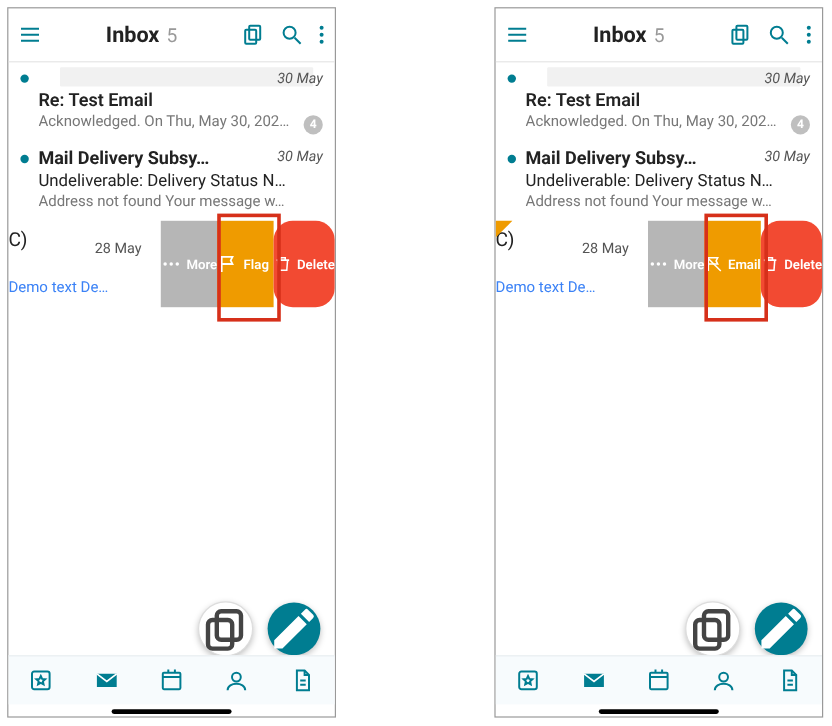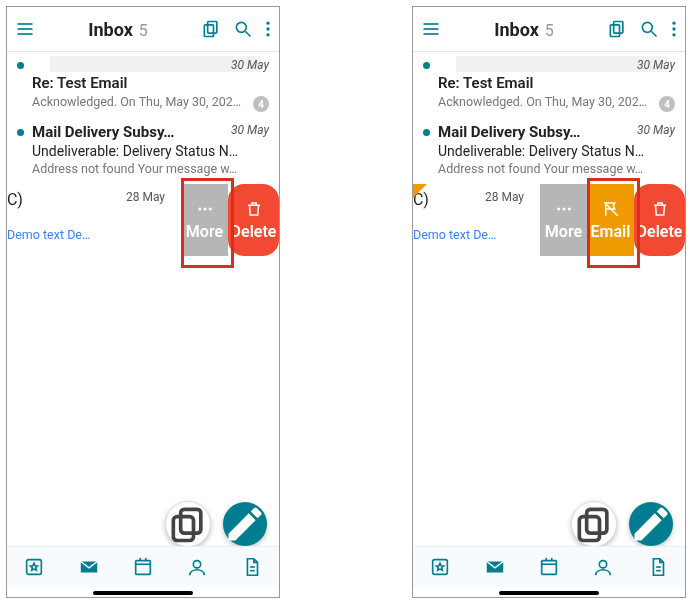--- a/index.html
+++ b/index.html
@@ -21,23 +21,23 @@
   .date{position:absolute;right:10px;top:6px;font-size:12px;color:#555;font-style:italic;}
   .dot{width:7px;height:7px;border-radius:50%;background:#007d91;margin:6px 8px 0 0;flex:0 0 auto;}
   .sender{font-size:15px;font-weight:600;color:#222;white-space:nowrap;overflow:hidden;text-overflow:ellipsis;}
   .subject{font-size:14px;color:#222;white-space:nowrap;overflow:hidden;text-overflow:ellipsis;margin-top:2px;}
   .preview{font-size:12.5px;color:#777;white-space:nowrap;overflow:hidden;text-overflow:ellipsis;margin-top:2px;}
   .badge{position:absolute;right:10px;top:24px;width:16px;height:16px;border-radius:50%;background:#bfbfbf;color:#fff;font-size:10px;font-weight:700;display:flex;align-items:center;justify-content:center;}
   .row2 .sender{font-weight:700;}
   .swipe-row{display:flex;align-items:flex-start;height:72px;position:relative;}
   .swipe-content{flex:1;min-width:0;padding:6px 10px 0 0;overflow:hidden;}
   .swipe-content .preview-line{font-size:12.5px;color:#3b82f6;margin-top:18px;white-space:nowrap;overflow:hidden;}
-  .swipe-date{font-size:12px;color:#555;text-align:right;padding-right:6px;margin-top:0;white-space:nowrap;}
+  .swipe-date{font-size:12px;color:#555;text-align:right;padding-right:6px;margin-top:10px;white-space:nowrap;}
   .actions{display:flex;height:72px;}
-  .abtn{width:47px;height:72px;display:flex;flex-direction:column;align-items:center;justify-content:center;gap:4px;color:#fff;font-size:16px;font-weight:600;}
+  .abtn{width:47px;height:72px;display:flex;align-items:center;justify-content:flex-start;gap:4px;color:#fff;font-size:11px;font-weight:600;}
   .abtn.more{background:#b6b6b6;}
   .abtn.flag, .abtn.unflag{background:#ef9b00;}
   .abtn.delete{background:#f24a32;width:51px;border-radius:16px;}
   .abtn svg{width:18px;height:18px;}
   .highlight{position:absolute;border:3px solid #d6301a;pointer-events:none;}
   .flag-corner{position:absolute;left:0;top:0;width:0;height:0;border-style:solid;border-width:14px 14px 0 0;border-color:#ef9b00 transparent transparent transparent;}
   .gray-strip{height:16px;background:#f1f1f1;margin:0 8px 0 18px;border-radius:1px;}
   .fab-area{position:absolute;right:12px;bottom:50px;display:flex;gap:12px;align-items:center;}
   .fab{width:44px;height:44px;border-radius:50%;display:flex;align-items:center;justify-content:center;box-shadow:0 2px 5px rgba(0,0,0,.25);}
   .fab.compose{background:#007d91;color:#fff;}
@@ -121,20 +121,27 @@
       </div>
       <div class="actions">
         <div class="abtn more">
           <svg viewBox="0 0 24 24" fill="currentColor">
                 <circle cx="5" cy="12" r="2"></circle>
                 <circle cx="12" cy="12" r="2"></circle>
                 <circle cx="19" cy="12" r="2"></circle>
               </svg>
           <span>More</span>
         </div>
+        <div class="abtn flag">
+          <svg viewBox="0 0 24 24" fill="none" stroke="currentColor" stroke-width="2">
+                <path d="M5 3v18"></path>
+                <path d="M5 4h12l-2 4 2 4H5"></path>
+              </svg>
+          <span>Flag</span>
+        </div>
         <div class="abtn delete">
           <svg viewBox="0 0 24 24" fill="none" stroke="currentColor" stroke-width="2">
                 <path d="M4 7h16"></path>
                 <path d="M9 7V4h6v3"></path>
                 <path d="M6 7l1 13h10l1-13"></path>
               </svg>
           <span>Delete</span>
         </div>
       </div>
       <div class="highlight" style="left:174px;top:-6px;width:47px;height:84px;"></div>

